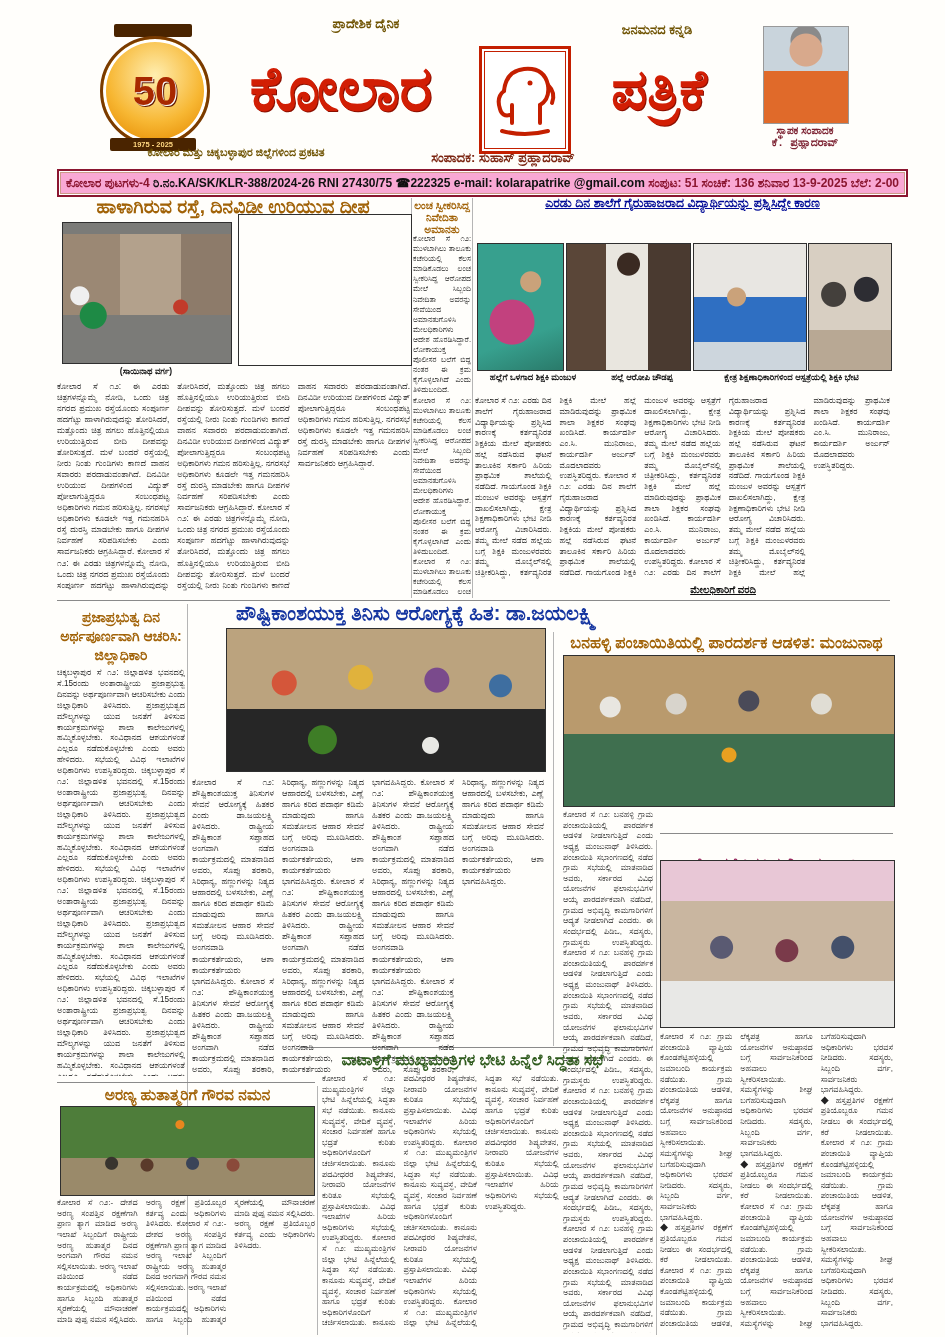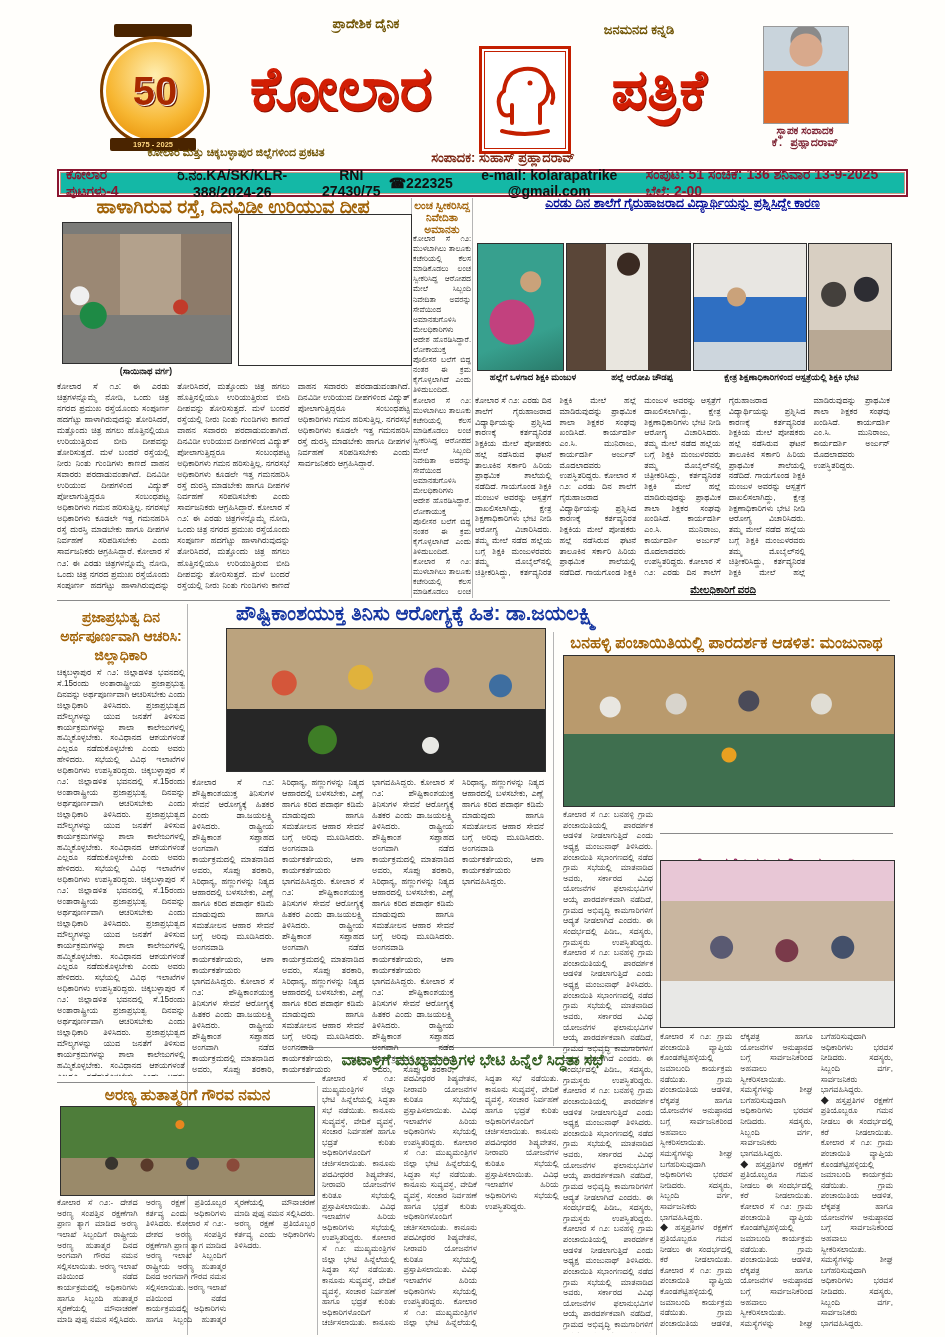--- a/index.html
+++ b/index.html
@@ -22,21 +22,21 @@
   .elephant-box{border:3px solid #c41f00;box-shadow:inset 0 0 0 2px #fff, inset 0 0 0 3px #c41f00;
                 background:#fff;display:flex;align-items:center;justify-content:center;}
   .founder-photo{border:1px solid #999;
       background:
         radial-gradient(circle at 50% 24%, #d8a98c 0 16px, transparent 17px),
         radial-gradient(circle at 50% 14%, #8a8a8a 0 15px, transparent 16px),
         linear-gradient(#c9d4dc 0 46%, #e06a2a 46% 100%);}
   
   .infobar{border:2px solid #8b1630;box-shadow:inset 0 0 0 1px #fff, inset 0 0 0 2px #c98;
            display:flex;align-items:center;justify-content:space-between;
-           padding:0 7px;font-size:14px;font-weight:bold;background:#14b8a6;}
+           padding:0 7px;font-size:12px;font-weight:bold;background:#f9a8d4;}
   .ib-maroon{color:#8b1630;}
   .ib-dark{color:#111;text-align:center;}
   
   .vrule{width:1px;background:#b5b5b5;}
   .hrule{height:1px;background:#8a8a8a;}
   
   .hl{font-weight:bold;text-align:center;line-height:1.15;}
   .hl-black{color:#a16207;}
   .hl-red{color:#e11600;}
   .hl-blue{color:#1535a0;}
@@ -113,21 +113,21 @@
 
   <div class="abs" style="left:98px;top:24px;width:110px;height:128px;">
     <div class="ribbon abs" style="left:16px;top:0;width:78px;"></div>
     <div class="logo-circle abs" style="left:2px;top:12px;">
       <span class="logo-50">50</span>
     </div>
     <div class="ribbon abs" style="left:12px;top:114px;width:86px;">1975 - 2025</div>
   </div>
 
   <div class="tagline abs" style="left:286px;top:16px;width:160px;">ಪ್ರಾದೇಶಿಕ ದೈನಿಕ</div>
-  <div class="tagline abs" style="left:564px;top:22px;width:150px;">ಜನಮನದ ಕನ್ನಡಿ</div>
+  <div class="tagline abs" style="left:582px;top:22px;width:150px;">ಜನಮನದ ಕನ್ನಡಿ</div>
 
   <div class="title abs" style="left:206px;top:36px;width:270px;height:106px;font-size:62px;">ಕೋಲಾರ</div>
 
   <div class="elephant-box abs" style="left:479px;top:46px;width:86px;height:102px;">
     <svg width="70" height="86" viewBox="0 0 70 86">
       <g fill="none" stroke="#c41f00" stroke-width="4" stroke-linecap="round">
         <path d="M14 34 Q16 14 34 12 Q54 10 58 28 Q60 42 50 48 L50 66"></path>
         <path d="M22 48 L22 66"></path>
         <path d="M14 34 Q6 40 10 52 Q12 60 20 58"></path>
         <path d="M58 28 Q66 36 62 46"></path>

